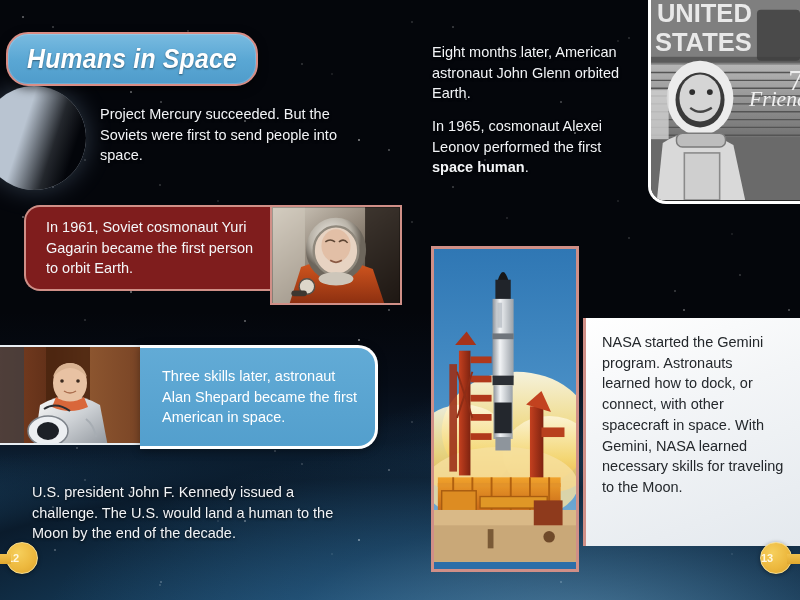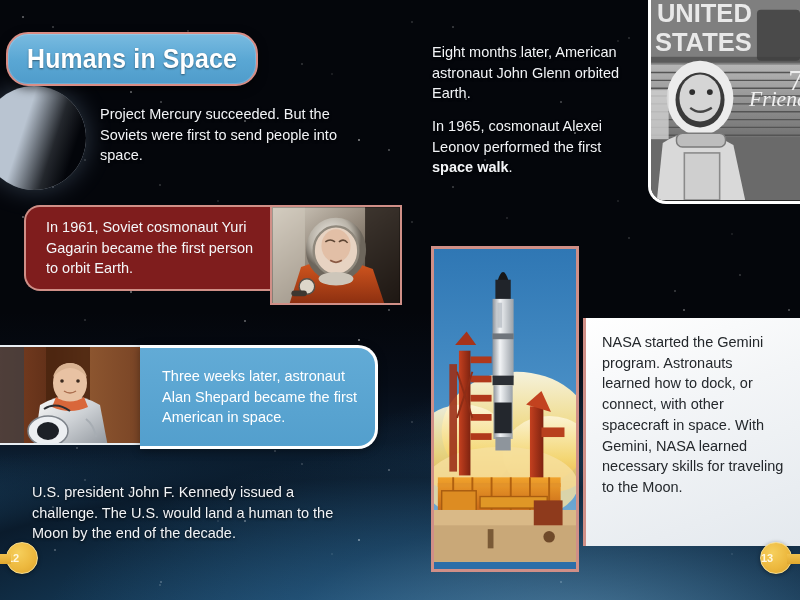--- a/index.html
+++ b/index.html
@@ -81,21 +81,21 @@
   }
 
   
   .title-banner {
     position: absolute; left: 6px; top: 32px;
     width: 252px; height: 54px;
     border-radius: 22px;
     background: linear-gradient(180deg, #79bbe0 0%, #5aa7d4 52%, #4f9ccb 100%);
     border: 2px solid #d98d85;
     box-shadow: 0 0 0 1px rgba(255,255,255,.18) inset, 0 3px 10px rgba(0,0,0,.55);
-    display: flex; align-items: center; justify-content: center;
+    display: flex; align-items: center; justify-content: center; font-style: italic;
   }
   .title-banner .title-text {
     color: #ffffff;
     font-size: 27px;
     font-weight: 700;
     letter-spacing: .2px;
     transform: scaleX(.92);
     text-shadow: 0 1px 2px rgba(0,0,0,.45);
     white-space: nowrap;
   }
@@ -231,21 +231,21 @@
   <div class="moon"></div>
 
   <div class="title-banner">
     <span class="title-text">Humans in Space</span>
   </div>
 
   <div class="plain-text txt-mercury">Project Mercury succeeded. But the Soviets were first to send people into space.</div>
 
   <div class="plain-text txt-glenn">Eight months later, American astronaut John Glenn orbited Earth.</div>
 
-  <div class="plain-text txt-leonov"><span>In 1965, cosmonaut Alexei Leonov performed the first </span><b>space walk</b><span>.</span></div>
+  <div class="plain-text txt-leonov"><span>In 1965, cosmonaut Alexei Leonov performed the first </span><b>space human</b><span>.</span></div>
 
   <div class="callout-dark">
     <div class="ctext">In 1961, Soviet cosmonaut Yuri Gagarin became the first person to orbit Earth.</div>
   </div>
 
   <div class="photo-gagarin">
     <svg class="gagarin-art" viewBox="0 0 132 100" preserveAspectRatio="xMidYMid slice">
       <defs>
         <linearGradient id="gagBg" x1="0" y1="0" x2="1" y2="1">
           <stop offset="0%" stop-color="#d9d2c6"></stop>
@@ -306,21 +306,21 @@
       <circle cx="78" cy="34" r="1.8" fill="#3a2a1e"></circle>
       <path d="M64 44 q6 4 12 0" stroke="#a96c4d" stroke-width="1.4" fill="none"></path>
       <ellipse cx="48" cy="84" rx="20" ry="15" fill="#eceff2" stroke="#7d838a" stroke-width="1.5"></ellipse>
       <ellipse cx="48" cy="84" rx="11" ry="9" fill="#1c2026"></ellipse>
       <path d="M44 62 q12 -8 26 2" stroke="#2a2d31" stroke-width="2" fill="none"></path>
       <path d="M86 72 q8 6 10 18" stroke="#a7adb3" stroke-width="2" fill="none"></path>
     </svg>
   </div>
 
   <div class="callout-blue">
-    <div class="ctext"><span>Three weeks later, </span><b>astronaut</b><span> Alan Shepard became the first American in space.</span></div>
+    <div class="ctext"><span>Three skills later, </span><b>astronaut</b><span> Alan Shepard became the first American in space.</span></div>
   </div>
 
   <div class="plain-text txt-jfk">U.S. president John F. Kennedy issued a challenge. The U.S. would land a human to the Moon by the end of the decade.</div>
 
   <div class="photo-glenn">
     <svg class="glenn-art" viewBox="0 0 156 208" preserveAspectRatio="xMidYMid slice">
       <defs>
         <linearGradient id="glBg" x1="0" y1="0" x2="1" y2="1">
           <stop offset="0%" stop-color="#c9c9c9"></stop>
             <stop offset="55%" stop-color="#9a9a9a"></stop>

